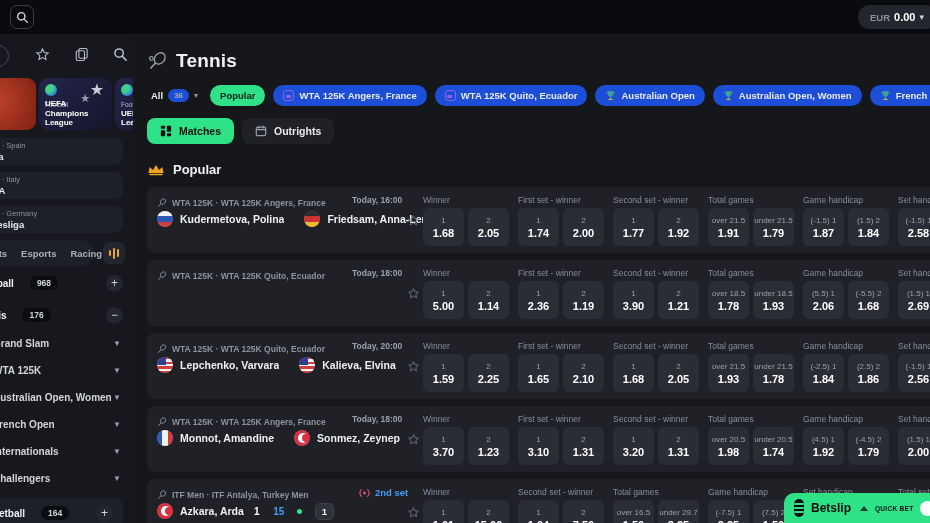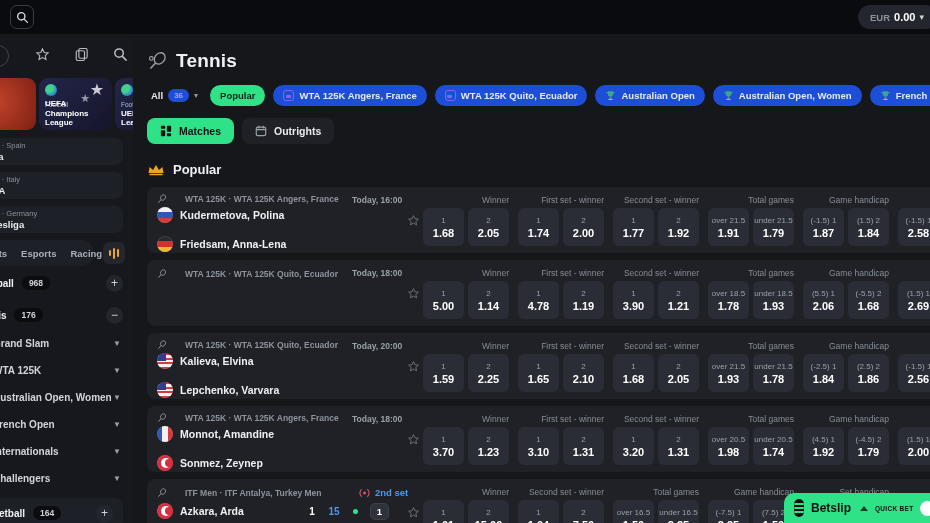--- a/index.html
+++ b/index.html
@@ -32,21 +32,21 @@
   .qlink{width:160px;height:27px;background:#1d2026;border-radius:8px;margin-bottom:7px;padding:3px 10px;cursor:pointer}
   .qlink .cat{font-size:7.5px;color:#8b909b}
   .qlink .lg{font-size:9.5px;font-weight:700;color:#e8eaed;margin-top:1px}
   .navtabs{margin-top:4px;display:flex;align-items:center}
   .navpill{width:131px;height:26px;background:#1d2026;border-radius:13px;display:flex;align-items:center;padding-left:14px;gap:14px}
   .navpill span{font-size:9.5px;color:#aab0b8;font-weight:600;cursor:pointer}
   .chart-btn{margin-left:9px;width:22px;height:22px;border-radius:6px;background:#23262c;display:flex;align-items:center;justify-content:center;gap:1.5px;cursor:pointer}
   .chart-btn i{display:block;width:2.5px;background:#e8a33d;border-radius:1px}
   .sport-row{height:30px;display:flex;align-items:center;padding:0 10px 0 12px;cursor:pointer;margin-top:2px}
   .sport-row .lbl{font-size:10px;font-weight:700;color:#eef0f4;white-space:nowrap}
-  .cnt{margin-left:8px;background:#0b0c0f;border-radius:8px;padding:2px 7px;font-size:8.5px;font-weight:700;color:#cfd3da}
+  .cnt{margin-left:16px;background:#0b0c0f;border-radius:8px;padding:2px 7px;font-size:8.5px;font-weight:700;color:#cfd3da}
   .pm{margin-left:auto;width:17px;height:17px;border-radius:50%;display:flex;align-items:center;justify-content:center;font-size:12px;color:#cfd3da;background:#23262c;flex:none}
   .child-row{height:27px;display:flex;align-items:center;padding:0 12px 0 30px;cursor:pointer}
   .child-row .lbl{font-size:10px;font-weight:600;color:#d2d5da;white-space:nowrap}
   .child-row .chev{margin-left:auto;font-size:8px;color:#9aa0a8}
   .bcard{width:160px;height:30px;background:#1d2026;border-radius:8px;margin-top:6px;display:flex;align-items:center;padding:0 10px 0 12px;cursor:pointer}
 
   
   .main{position:absolute;left:133px;top:34px;width:797px;height:489px;background:#16171b;overflow:hidden;padding-left:14px}
   .title-row{display:flex;align-items:center;gap:8px;margin-top:14px;height:26px}
   .title-row h1{font-size:19px;font-weight:700;letter-spacing:.2px}
@@ -60,38 +60,38 @@
   .court-ic::after{content:"";position:absolute;left:1.5px;top:3.5px;width:5px;height:3px;background:#8a63e8;border-radius:1px}
   .viewtabs{display:flex;gap:8px;margin-top:12px;height:26px}
   .vtab{height:26px;border-radius:8px;display:flex;align-items:center;gap:7px;padding:0 13px;font-size:10.5px;font-weight:700;cursor:pointer;background:#1f2127;color:#e8eaed}
   .vtab.active{background:#2fe287;color:#0e1114}
   .section-head{display:flex;align-items:center;gap:8px;margin-top:16px;height:18px}
   .section-head h2{font-size:13px;font-weight:700}
   .cards{margin-top:9px}
   .match-card{width:830px;height:66px;background:#1f2127;border-radius:8px;margin-bottom:7px;display:flex;position:relative;padding-left:10px;cursor:pointer}
   .mc-left{width:195px;flex:none;display:flex;flex-direction:column}
   .mc-left.wide{width:232px}
-  .comp-row{display:flex;align-items:center;gap:18px;padding-top:7px;height:21px;white-space:nowrap}
+  .comp-row{display:flex;align-items:flex-end;gap:5px;padding-top:7px;height:21px;white-space:nowrap}
   .comp-row .comp{font-size:8.5px;color:#8d929c;font-weight:600}
-  .players{display:flex;flex-direction:column;gap:11px;padding-top:2px}
+  .players{display:flex;flex-direction:row;gap:20px;padding-top:2px}
   .prow{display:flex;align-items:center;gap:7px;height:18px}
   .pname{font-size:10.5px;font-weight:700;color:#eef0f3;white-space:nowrap;flex:1;overflow:hidden}
   .sc{font-size:10px;font-weight:700;text-align:center;flex:none}
   .sc-sets{width:12px;color:#fff}
   .sc-pts{width:18px;color:#429bf5}
   .sc-dotc{width:10px;display:flex;justify-content:center}
   .dot{width:5px;height:5px;border-radius:50%;background:#35e08c}
   .gbox{width:19px;height:17px;background:#2e323a;border:1px solid #3c414b;border-radius:5px;display:flex;align-items:center;justify-content:center;font-size:9.5px;font-weight:700;color:#fff;flex:none;margin-left:3px}
   .mc-time{width:52px;flex:none;padding-top:8px;font-size:8.5px;font-weight:600;color:#9aa1a9;white-space:nowrap}
   .mc-time.slim{width:15px}
   .live-badge{position:absolute;left:211px;top:8px;display:flex;align-items:center;gap:4px;font-size:9.5px;font-weight:700;color:#429bf5;white-space:nowrap}
   .mc-star{width:19px;flex:none;display:flex;align-items:center;justify-content:center;cursor:pointer}
   .mc-markets{display:flex;gap:9px;padding-top:0}
   .mgroup{width:86px;flex:none}
-  .mhead{height:21px;padding-top:8px;font-size:8.5px;color:#878d97;text-align:right;white-space:nowrap;overflow:hidden}
+  .mhead{height:21px;padding-top:8px;font-size:8.5px;color:#878d97;text-align:left;white-space:nowrap;overflow:hidden}
   .mrow{display:flex;gap:4px}
   .odd-btn{width:41px;height:38px;background:#2a2d35;border-radius:6px;display:flex;flex-direction:column;align-items:center;justify-content:center;gap:2px;cursor:pointer}
   .odd-btn .lab{font-size:8px;color:#9aa0a8;white-space:nowrap}
   .odd-btn .val{font-size:11px;font-weight:700;color:#fff;white-space:nowrap}
   .flag{width:16px;height:16px;border-radius:50%;position:relative;overflow:hidden;flex:none;box-shadow:inset 0 0 0 1px rgba(255,255,255,.09)}
   .flag-ru{background:linear-gradient(180deg,#f2f2f2 0 34%,#2e57b8 34% 67%,#d23c3c 67%)}
   .flag-de{background:linear-gradient(180deg,#2a2a2e 0 34%,#cf3232 34% 67%,#edb92e 67%)}
   .flag-fr{background:linear-gradient(90deg,#2e57b8 0 34%,#f2f2f2 34% 67%,#d23c3c 67%)}
   .flag-us{background:repeating-linear-gradient(180deg,#d23c3c 0 2.3px,#f2f2f2 2.3px 4.6px)}
   .flag-us::before{content:"";position:absolute;left:0;top:0;width:9px;height:8px;background:#2e3f8f}
@@ -444,21 +444,21 @@
                 <span class="lab">2</span>
                 <span class="val">1.14</span>
               </div>
             </div>
           </div>
           <div class="mgroup">
             <div class="mhead">First set - winner</div>
             <div class="mrow">
               <div class="odd-btn">
                 <span class="lab">1</span>
-                <span class="val">4.78</span>
+                <span class="val">2.36</span>
               </div>
               <div class="odd-btn">
                 <span class="lab">2</span>
                 <span class="val">1.19</span>
               </div>
             </div>
           </div>
           <div class="mgroup">
             <div class="mhead">Second set - winner</div>
             <div class="mrow">
@@ -514,25 +514,25 @@
           <div class="comp-row">
             <svg width="10" height="10" viewBox="0 0 24 24">
               <ellipse cx="14.5" cy="8.5" rx="5.6" ry="7" transform="rotate(38 14.5 8.5)" fill="none" stroke="#8d929c" stroke-width="2"></ellipse>
               <path d="M9.2 14.2L4 20" stroke="#8d929c" stroke-width="2.4" stroke-linecap="round"></path>
             </svg>
             <span class="comp">WTA 125K · WTA 125K Quito, Ecuador</span>
           </div>
           <div class="players">
             <div class="prow">
               <span class="flag flag-us"></span>
-              <span class="pname">Kalieva, Elvina</span>
+              <span class="pname">Lepchenko, Varvara</span>
             </div>
             <div class="prow">
               <span class="flag flag-us"></span>
-              <span class="pname">Lepchenko, Varvara</span>
+              <span class="pname">Kalieva, Elvina</span>
             </div>
           </div>
         </div>
         <div class="mc-time">Today, 20:00</div>
         <div class="mc-star">
           <svg width="13" height="13" viewBox="0 0 24 24">
             <path d="M12 3l2.7 5.8 6.3.7-4.7 4.3 1.3 6.2-5.6-3.2-5.6 3.2 1.3-6.2L3 9.5l6.3-.7z" fill="none" stroke="#6f757e" stroke-width="1.7"></path>
           </svg>
         </div>
         <div class="mc-markets">
@@ -778,21 +778,21 @@
             </div>
           </div>
           <div class="mgroup">
             <div class="mhead">Total games</div>
             <div class="mrow">
               <div class="odd-btn">
                 <span class="lab">over 16.5</span>
                 <span class="val">1.50</span>
               </div>
               <div class="odd-btn">
-                <span class="lab">under 16.5</span>
+                <span class="lab">under 29.7</span>
                 <span class="val">2.25</span>
               </div>
             </div>
           </div>
           <div class="mgroup">
             <div class="mhead">Game handicap</div>
             <div class="mrow">
               <div class="odd-btn">
                 <span class="lab">(-7.5) 1</span>
                 <span class="val">2.25</span>

